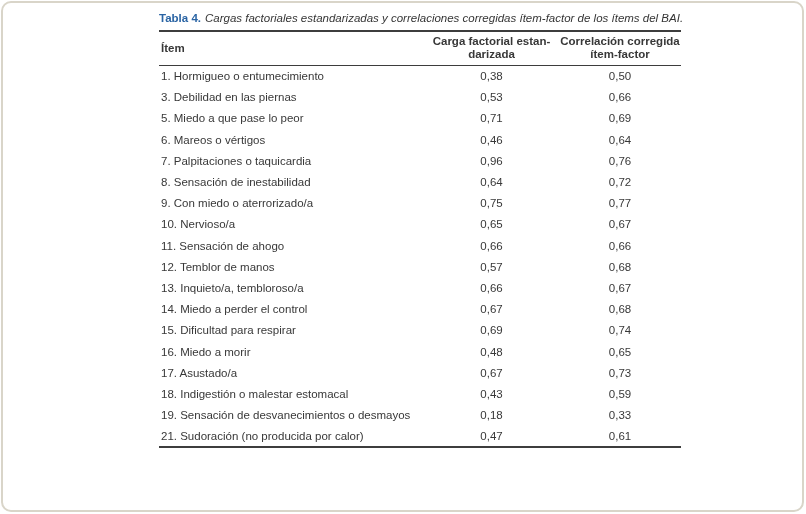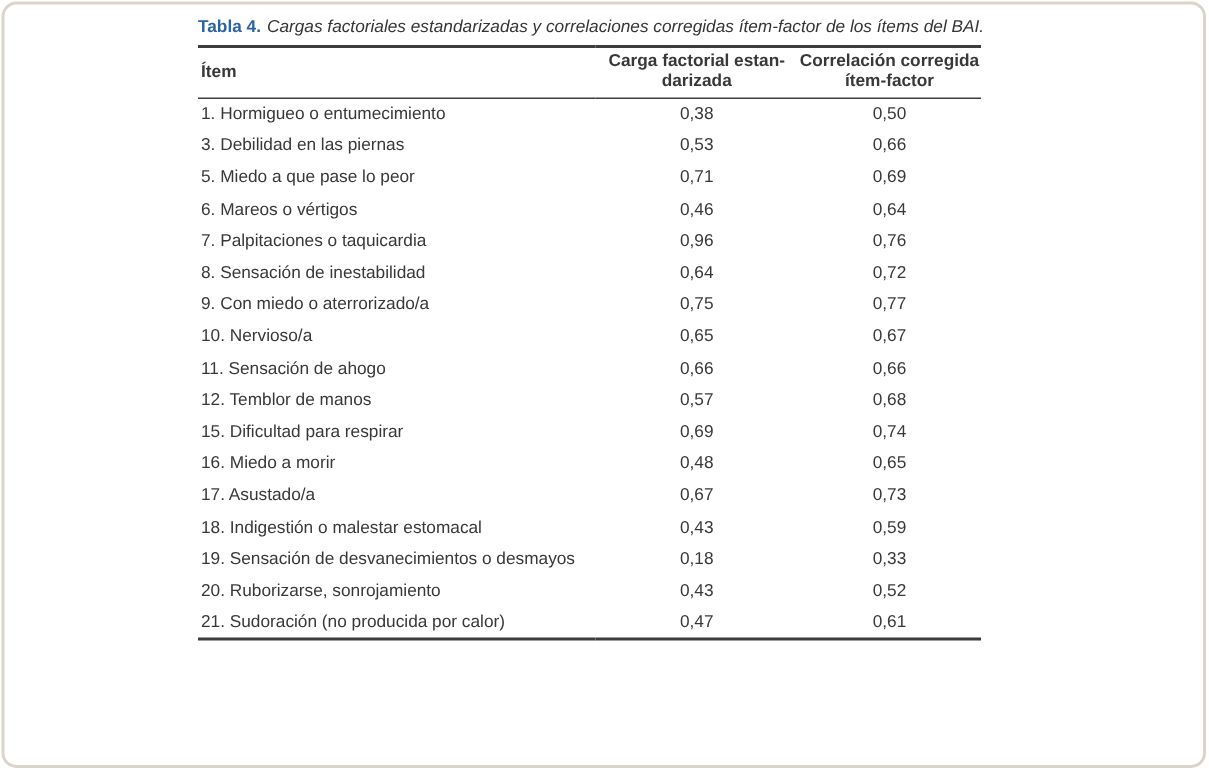--- a/index.html
+++ b/index.html
@@ -11,21 +11,21 @@
   }
   .page-frame {
     position: absolute;
     left: 1px; top: 1px; right: 2px; bottom: 2px;
     border: 2px solid #d9d5c9;
     border-radius: 10px;
     background: #ffffff;
   }
   .table-block {
     position: absolute;
-    left: 129px;
+    left: 156px;
     top: 8px;
     width: 522px;
   }
   .caption {
     font-size: 11.5px;
     line-height: 14px;
     color: #383838;
     margin-bottom: 5px;
     white-space: nowrap;
   }
@@ -139,20 +139,30 @@
             <td class="td-item">11. Sensación de ahogo</td>
             <td class="td-num">0,66</td>
             <td class="td-num">0,66</td>
           </tr>
           <tr>
             <td class="td-item">12. Temblor de manos</td>
             <td class="td-num">0,57</td>
             <td class="td-num">0,68</td>
           </tr>
           <tr>
+            <td class="td-item">13. Inquieto/a, tembloroso/a</td>
+            <td class="td-num">0,66</td>
+            <td class="td-num">0,67</td>
+          </tr>
+          <tr>
+            <td class="td-item">14. Miedo a perder el control</td>
+            <td class="td-num">0,67</td>
+            <td class="td-num">0,68</td>
+          </tr>
+          <tr>
             <td class="td-item">15. Dificultad para respirar</td>
             <td class="td-num">0,69</td>
             <td class="td-num">0,74</td>
           </tr>
           <tr>
             <td class="td-item">16. Miedo a morir</td>
             <td class="td-num">0,48</td>
             <td class="td-num">0,65</td>
           </tr>
           <tr>
@@ -164,25 +174,20 @@
             <td class="td-item">18. Indigestión o malestar estomacal</td>
             <td class="td-num">0,43</td>
             <td class="td-num">0,59</td>
           </tr>
           <tr>
             <td class="td-item">19. Sensación de desvanecimientos o desmayos</td>
             <td class="td-num">0,18</td>
             <td class="td-num">0,33</td>
           </tr>
           <tr>
-            <td class="td-item">20. Ruborizarse, sonrojamiento</td>
-            <td class="td-num">0,43</td>
-            <td class="td-num">0,52</td>
-          </tr>
-          <tr>
             <td class="td-item">21. Sudoración (no producida por calor)</td>
             <td class="td-num">0,47</td>
             <td class="td-num">0,61</td>
           </tr>
         </tbody>
     </table>
 
   </div>
 </div>
 

